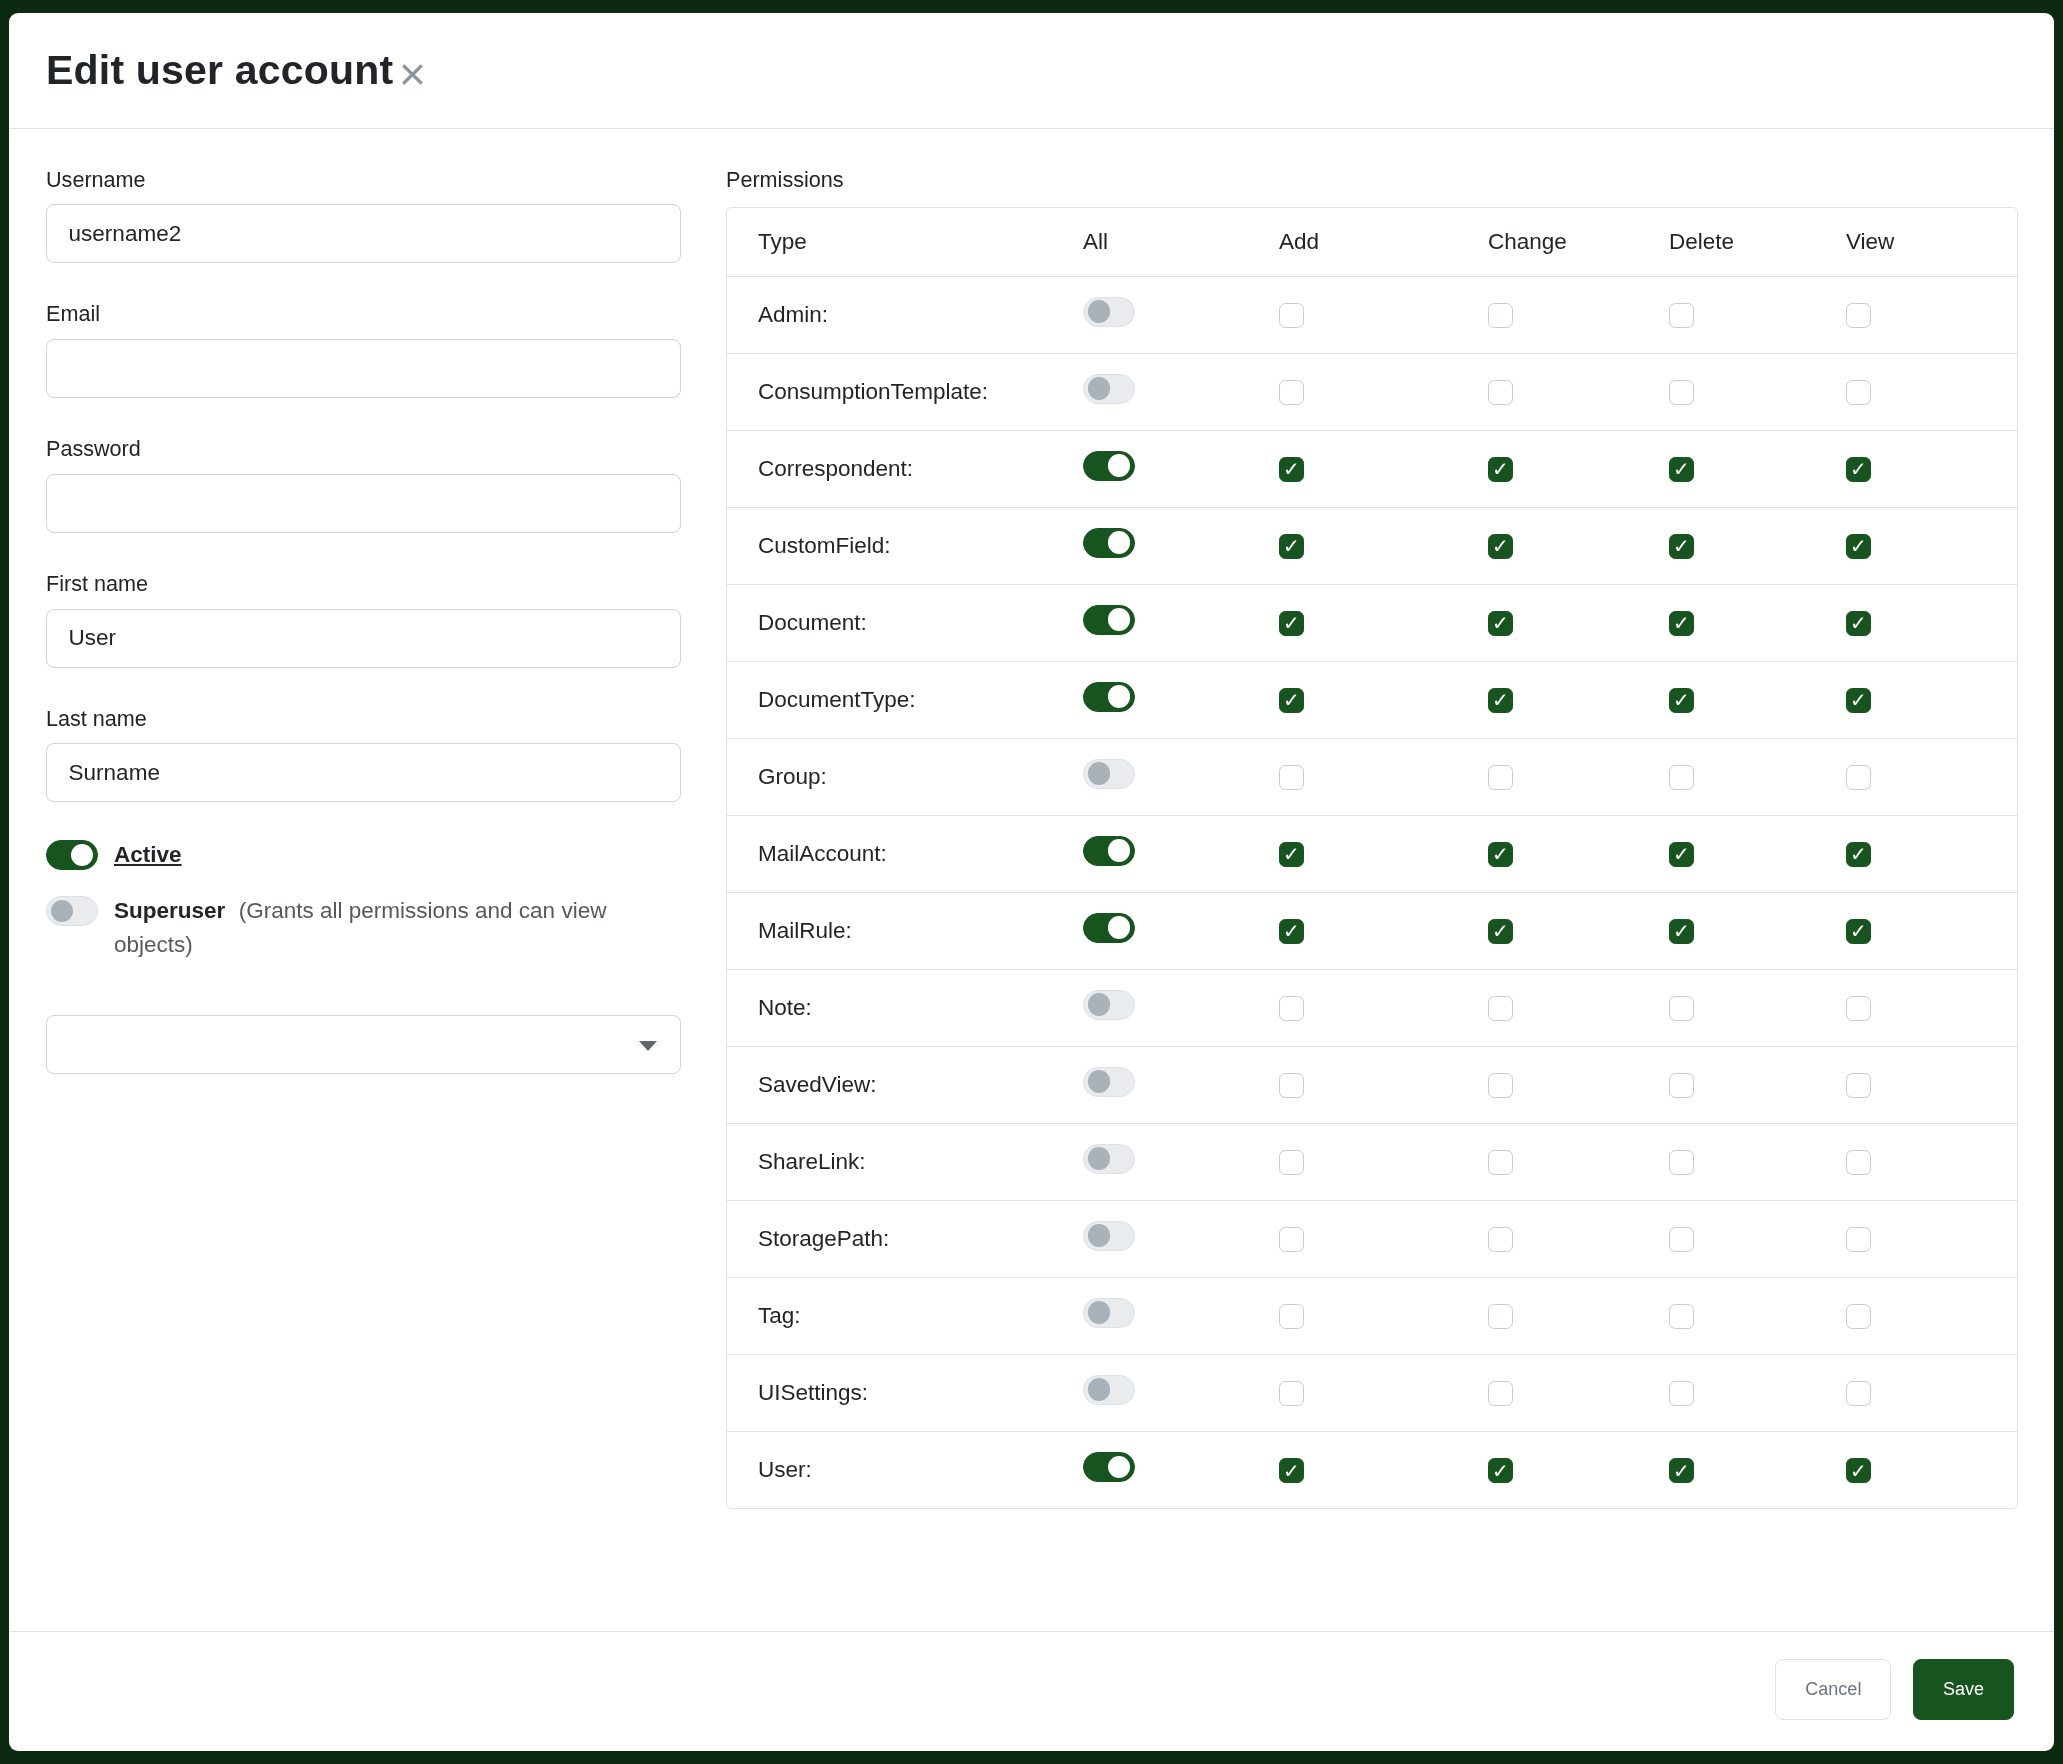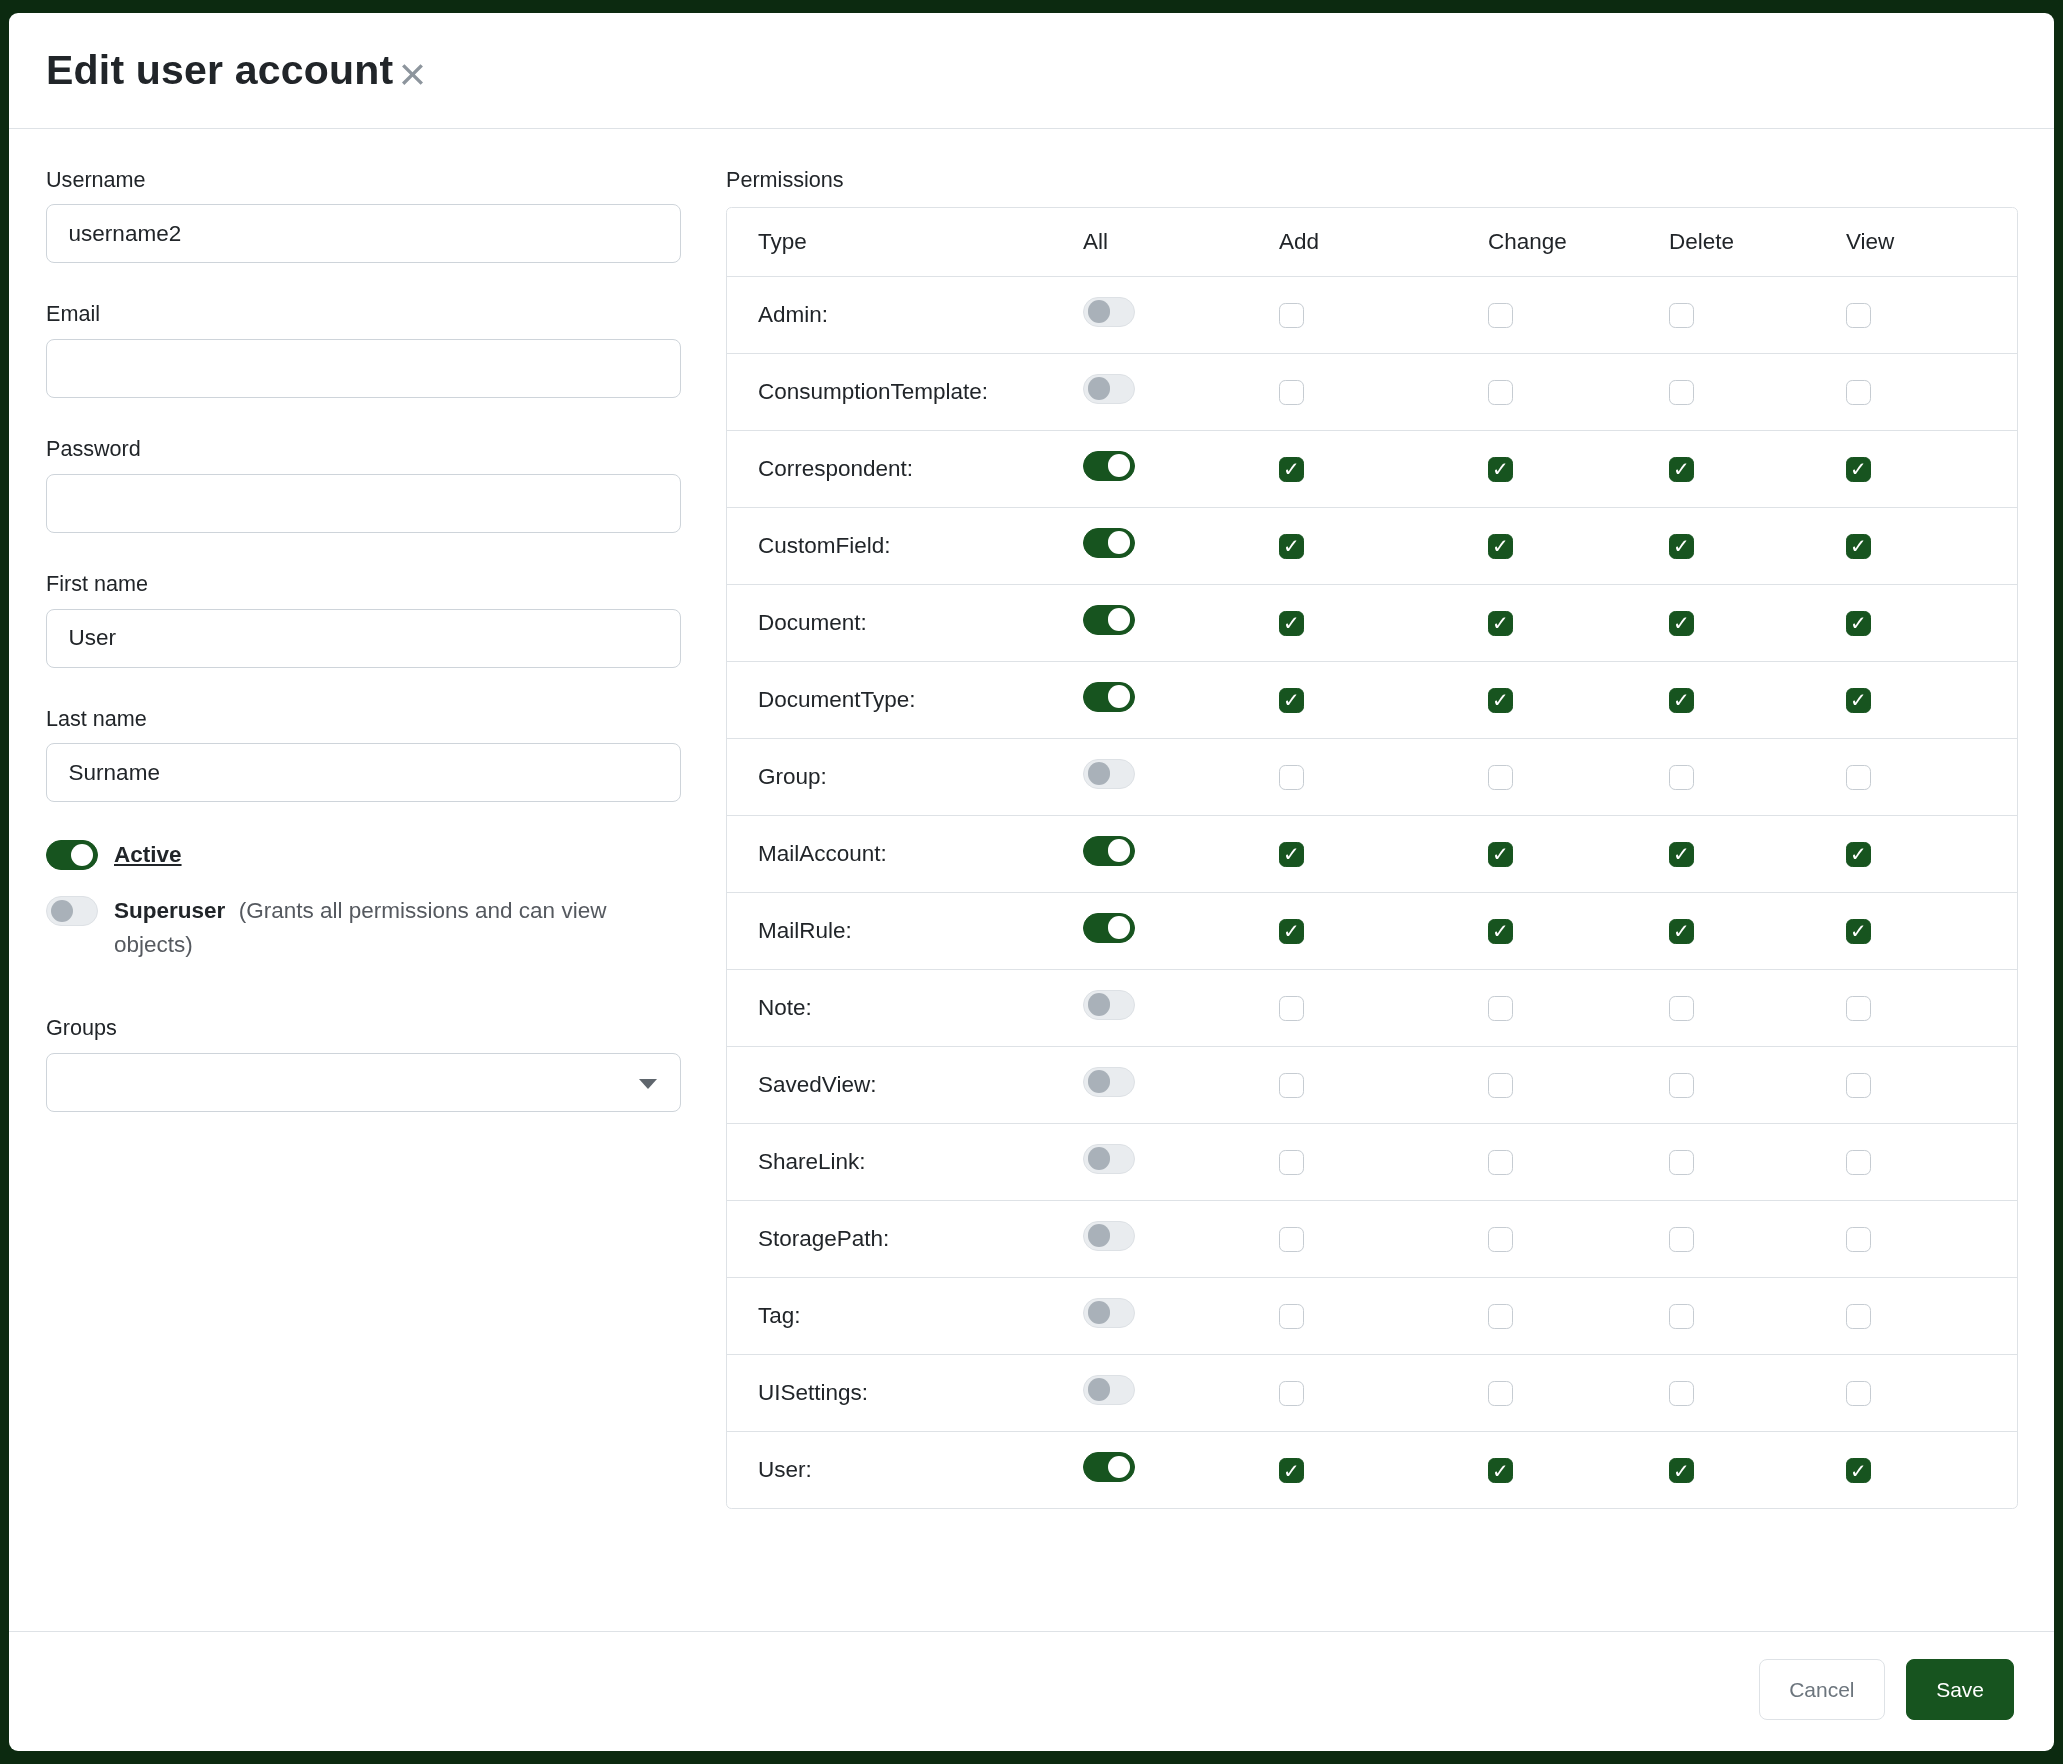--- a/index.html
+++ b/index.html
@@ -120,21 +120,21 @@
     display: flex; align-items: center; justify-content: center;
   }
 
   
   .modal-footer {
     border-top: 0.9px solid #dee2e6;
     padding: 27px 40px 31px 40px;
     display: flex; justify-content: flex-end; align-items: center; gap: 21.6px;
   }
   .btn {
-    font-family: inherit; font-size: 21px; border-radius: 8px;
+    font-family: inherit; font-size: 18px; border-radius: 8px;
     padding: 0 29px; height: 61px; cursor: pointer;
   }
   .btn-cancel {
     background: #ffffff; color: #6c757d; border: 0.9px solid #dee2e6;
   }
   .btn-save {
     background: #17541f; color: #ffffff; border: 0.9px solid #17541f;
     font-weight: 400;
     text-align: right;
   }
@@ -185,21 +185,20 @@
 
       <div class="superuser-row">
         <span class="toggle" style="margin-right:16px;margin-top:2.7px;"></span>
         <span class="superuser-text">
           <span class="superuser-label">Superuser</span>
           <span class="superuser-hint">(Grants all permissions and can view objects)</span>
         </span>
       </div>
 
       <div class="form-group groups-group">
-        <label class="form-label">Groups</label>
         <div class="select-box">
           <span class="select-caret"></span>
         </div>
       </div>
 
     </div>
 
     <div class="right-col">
       <span class="perm-label">Permissions</span>
       <div class="perm-table-wrap">

